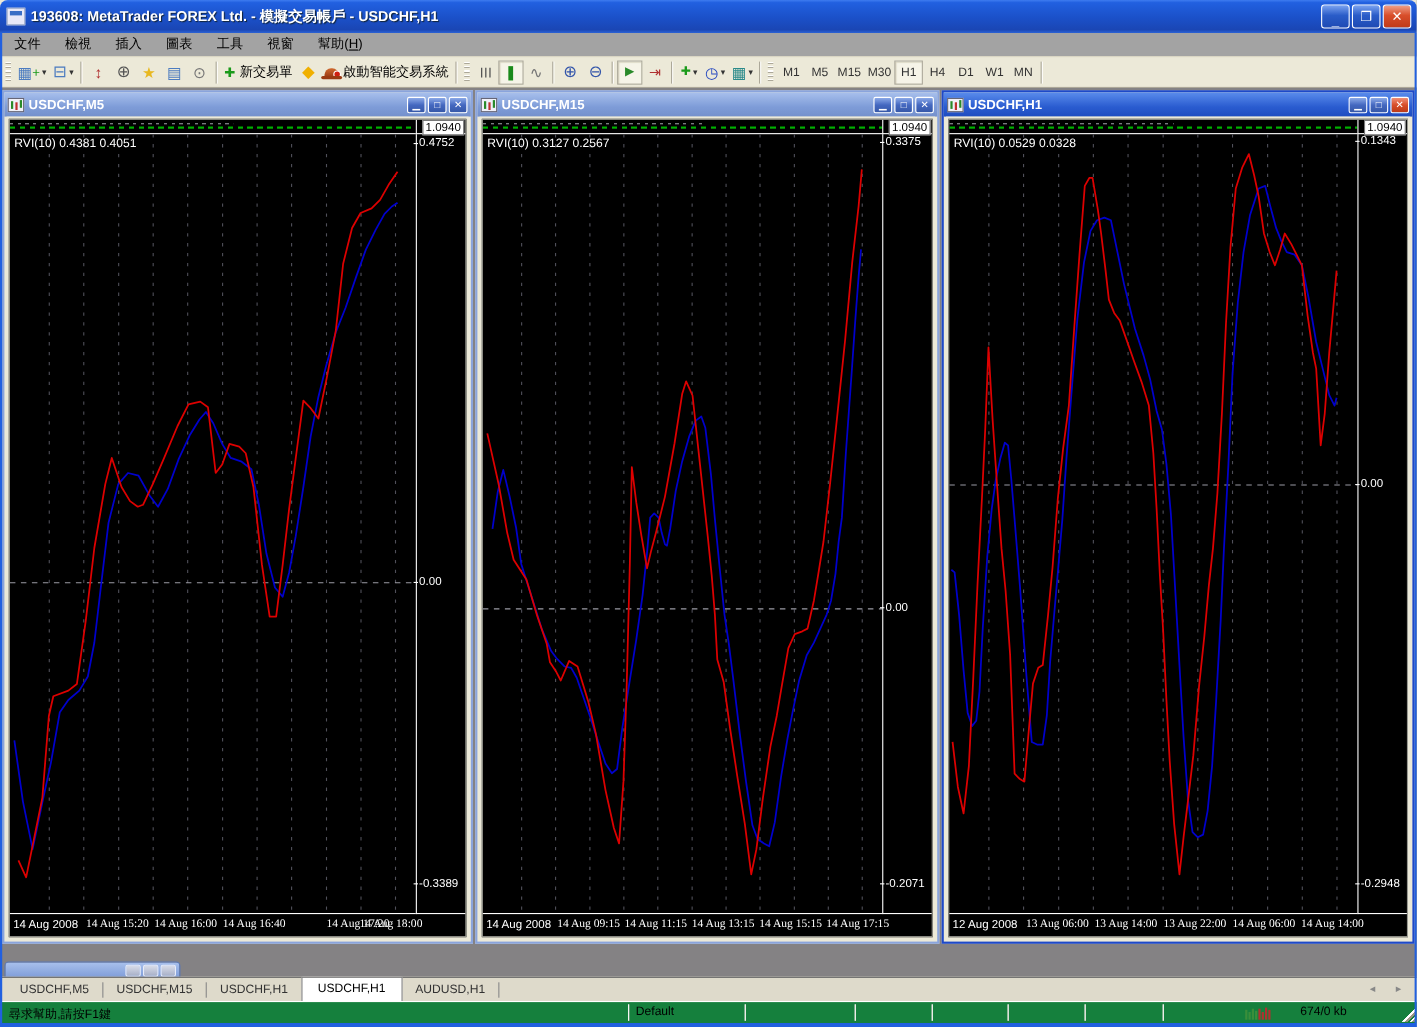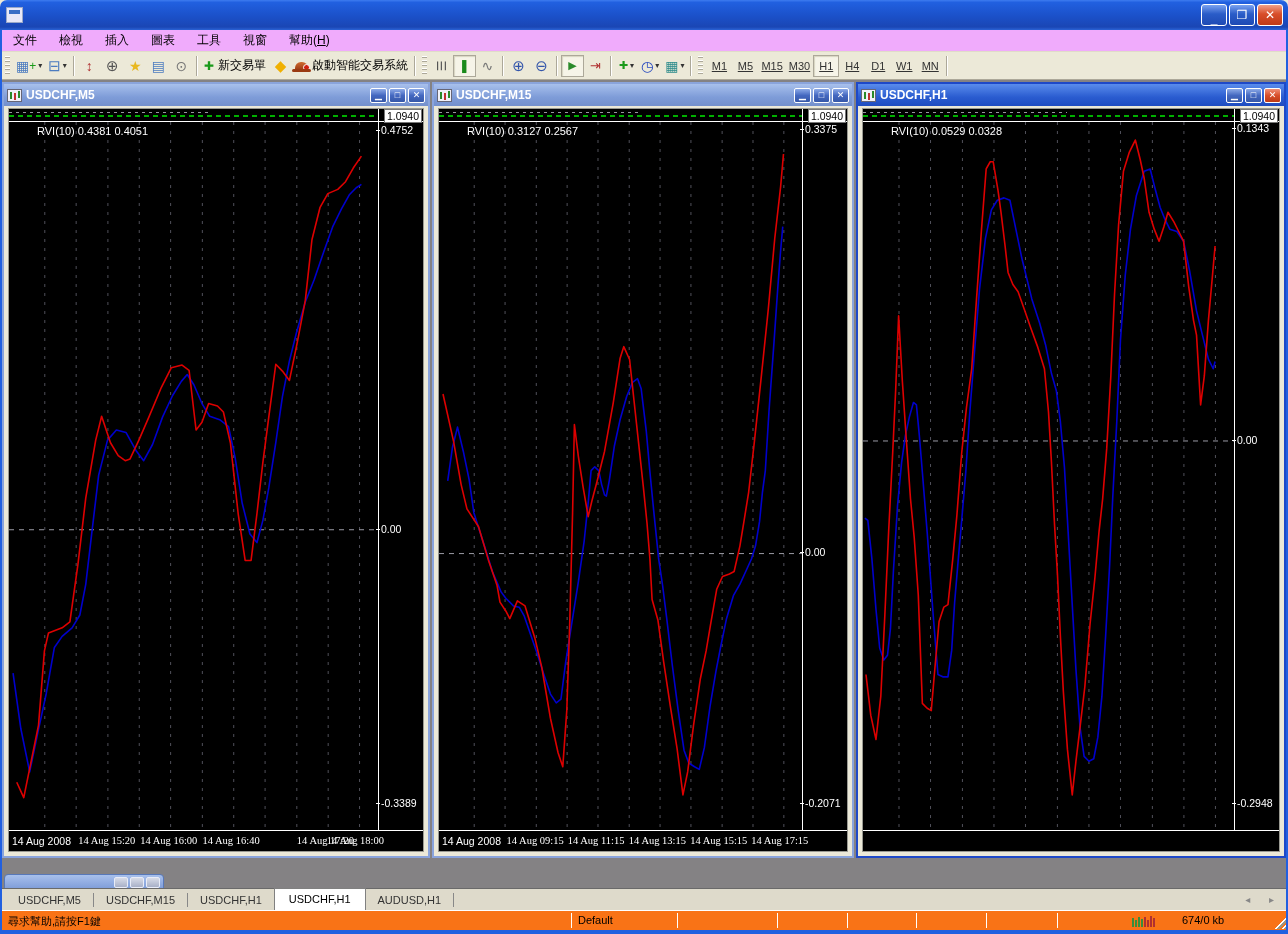--- a/index.html
+++ b/index.html
@@ -14,34 +14,34 @@
     position:relative; }
   .titlebar .app-icon::after { content:""; position:absolute; left:2px; top:2px; width:11px; height:4px; background:#3A6EC5; }
   .titlebar .title-text { font-weight:bold; font-size:13px; text-shadow:1px 1px 1px #123; white-space:nowrap; }
   .winbtns { position:absolute; right:5px; top:4px; display:flex; gap:2px; }
   .wbtn { width:26px; height:22px; border-radius:3px; border:1px solid #fff; color:#fff; font-size:12px; font-weight:bold;
     display:flex; align-items:center; justify-content:center;
     background:linear-gradient(180deg,#7AA2F0,#2A5CC8 45%,#1E4AB4); }
   .wbtn.close { background:linear-gradient(180deg,#F0A088,#D84E2A 45%,#C03A18); }
   .wbtn .mini-glyph { margin-top:8px; }
 
-  .menubar { position:absolute; left:0; top:30px; width:1288px; height:22px; background:#f0abfc; display:flex; align-items:center; padding-left:2px; border-bottom:1px solid #E0DCC8; }
+  .menubar { position:absolute; left:0; top:30px; width:1288px; height:22px; background:#a3a3a3; display:flex; align-items:center; padding-left:2px; border-bottom:1px solid #E0DCC8; }
   .menu-item { padding:2px 11px; color:#000; }
   .menu-item u { text-decoration:underline; }
 
   .toolbar { position:absolute; left:0; top:52px; width:1288px; height:28px; background:#ECE9D8; border-bottom:1px solid #ACA899; display:flex; align-items:center; padding-left:2px; }
   .tgrip { width:5px; height:20px; margin:0 3px;
     background:repeating-linear-gradient(180deg,#fff 0 1px,#ACA899 1px 2px,transparent 2px 4px); }
   .tsep { width:2px; height:20px; margin:0 3px; border-left:1px solid #ACA899; border-right:1px solid #fff; }
   .tbtn { min-width:23px; height:22px; display:flex; align-items:center; justify-content:center; padding:0 2px; border:1px solid transparent; color:#444; position:relative; }
   .tbtn.pressed { background:#F6F4E8; border:1px solid #ACA899; box-shadow:inset 1px 1px 1px #D8D4C0; }
   .tbtn .glyph { font-size:14px; line-height:1; }
   .tbtn .dd { font-size:8px; color:#333; margin-left:2px; }
   .tbtn .tlabel { margin-left:4px; color:#000; }
-  .tbtn.tf { font-size:11px; color:#333; min-width:26px;text-decoration:underline; }
+  .tbtn.tf { font-size:11px; color:#333; min-width:26px; }
   .glyph.rot90 { transform:rotate(90deg); display:inline-block; }
   .hat { width:13px; height:8px; background:linear-gradient(180deg,#D06A30,#9A3A12); border-radius:6px 6px 0 0; position:relative; }
   .hat::after { content:""; position:absolute; left:-3px; bottom:-2px; width:19px; height:3px; background:#9A3A12; border-radius:2px; }
   .hat::before { content:""; position:absolute; right:-2px; bottom:-1px; width:5px; height:5px; background:#D02010; border-radius:50%; border:1px solid #fff; }
 
   
   .mdi { position:absolute; left:0; top:80px; width:1288px; height:808px; background:#848284; overflow:hidden; }
   .edge-l,.edge-r { position:absolute; top:30px; width:2px; height:904px; background:#2160E0; z-index:50; }
   .edge-l { left:0; } .edge-r { right:0; }
 
@@ -62,21 +62,21 @@
     grid-template-columns:1fr 45px; grid-template-rows:13px 1fr 20px; }
   .price-pane { position:relative; border-bottom:1px solid #fff; overflow:hidden; }
   .price-dash { position:absolute; left:0; right:0; top:6px; height:2px;
     background:repeating-linear-gradient(90deg,#00B000 0 5px,transparent 5px 9px); }
   .price-dash2 { position:absolute; left:0; width:55%; top:3px; height:1px;
     background:repeating-linear-gradient(90deg,#9898a0 0 3px,transparent 3px 7px); }
   .price-scale { border-bottom:1px solid #fff; border-left:1px solid #fff; position:relative; }
   .price-box { position:absolute; right:1px; top:0px; background:#fff; color:#000; font-size:10.5px; padding:0 2px; border:1px solid #777; }
   .ind-pane { position:relative; border-bottom:1px solid #fff; }
   .ind-pane svg { position:absolute; inset:0; width:100%; height:100%; }
-  .rvi-label { position:absolute; left:4px; top:3px; color:#fff; font-size:11px; white-space:nowrap; z-index:3;margin-left:24px; }
+  .rvi-label { position:absolute; left:4px; top:3px; color:#fff; font-size:11px; white-space:nowrap; z-index:3; }
   .ind-scale { position:relative; border-left:1px solid #fff; border-bottom:1px solid #fff; color:#fff; font-size:10.5px; }
   .slabel { position:absolute; left:2px; white-space:nowrap; }
   .slabel::before { content:""; position:absolute; left:-5px; top:6px; width:4px; height:1px; background:#fff; }
   .time-axis { position:relative; color:#fff; font-size:10.5px; grid-column:1 / 3;padding-left:48px; }
   .tlab { position:absolute; top:4px; white-space:nowrap; }
   .tlab.first { left:3px; }
   .tlab.mid { transform:translateX(-50%);font-family:Liberation Serif, serif; }
 
   
   .minwin { position:absolute; left:4px; top:794px; width:160px; height:16px; border-radius:4px 4px 0 0;
@@ -84,35 +84,36 @@
   .minwin .mbtn { width:14px; height:11px; border-radius:2px; border:1px solid #E8ECF8; background:linear-gradient(180deg,#D8DCE8,#A8B0C8); }
 
   
   .tabbar { position:absolute; left:0; top:888px; width:1288px; height:22px; background:#DEDACB; border-top:1px solid #6a6a6a; display:flex; align-items:flex-end; padding-left:6px; }
   .tab { font-size:11px; color:#333; padding:3px 12px 4px 12px; position:relative; }
   .tab-sep { width:1px; height:14px; background:#888; margin-bottom:3px; }
   .tab.active { background:#fff; border:1px solid #808080; border-bottom:none; padding:4px 14px 5px 14px; color:#000; }
   .tab-arrows { position:absolute; right:6px; top:5px; color:#888; font-size:10px; letter-spacing:8px; }
 
   
-  .statusbar { position:absolute; left:0; top:910px; width:1288px; height:20px; background:#f97316; border-top:1px solid #fff; font-size:11px; color:#000; }
+  .statusbar { position:absolute; left:0; top:910px; width:1288px; height:20px; background:#15803d; border-top:1px solid #fff; font-size:11px; color:#000; }
   .statusbar .cell { position:absolute; top:3px; }
   .ssep { position:absolute; top:2px; width:1px; height:15px; background:#ACA899; border-right:1px solid #fff; }
   .sig { position:absolute; top:4px; display:flex; align-items:flex-end; gap:1px; height:12px; }
   .sig i { width:2px; display:block; }
   .grip { position:absolute; right:1px; top:3px; width:15px; height:15px;
     background:
       linear-gradient(135deg,transparent 0 58%,#fff 58% 66%,#9a9684 66% 74%,transparent 74% 82%,#fff 82% 88%,#9a9684 88% 100%); }
   .bottom-border { position:absolute; left:0; top:930px; width:1288px; height:4px; background:#2160E0; }
 </style>
 </head>
 <body>
 
 <div class="titlebar">
   <span class="app-icon"></span>
+  <span class="title-text">193608: MetaTrader FOREX Ltd. - 模擬交易帳戶 - USDCHF,H1</span>
   <div class="winbtns">
     <div class="wbtn">
         <span class="mini-glyph">_</span>
       </div>
     <div class="wbtn">❐</div>
     <div class="wbtn close">✕</div>
   </div>
 </div>
 
 <div class="menubar" id="menubar">
@@ -365,20 +366,28 @@
               <line x1="0" x2="1000" y1="270.31621897313835" y2="270.31621897313835" stroke="#9a9aa4" stroke-dasharray="5,5" vector-effect="non-scaling-stroke"></line>
               <polyline points="5.0,335.6 13.0,337.6 24.0,370.3 35.0,413.1 45.0,445.8 56.0,456.0 66.0,451.9 74.0,429.4 82.0,380.5 93.0,325.4 104.0,288.7 114.0,266.2 125.0,249.9 136.0,237.7 144.0,239.7 152.0,266.2 160.0,296.8 173.0,347.8 189.0,417.2 202.0,468.2 215.0,470.2 229.0,470.2 239.0,447.8 247.0,407.0 258.0,366.2 266.0,337.6 277.0,296.8 287.0,249.9 301.0,192.8 314.0,141.8 330.0,98.9 346.0,74.5 362.0,66.3 380.0,64.3 396.0,66.3 412.0,90.8 428.0,115.3 455.0,149.9 476.0,170.4 492.0,188.7 508.0,213.2 521.0,227.5 532.0,254.0 543.0,292.8 553.0,347.8 564.0,409.0 574.0,464.1 585.0,513.1 596.0,537.6 609.0,541.7 622.0,539.6 633.0,521.3 644.0,486.6 654.0,435.6 665.0,374.4 673.0,319.3 684.0,254.0 694.0,184.6 707.0,129.5 721.0,90.8 737.0,62.2 758.0,41.8 774.0,39.8 787.0,56.1 801.0,72.4 814.0,82.6 827.0,90.8 846.0,92.8 864.0,101.0 880.0,125.5 899.0,160.1 915.0,180.6 931.0,201.0 944.0,209.1 949.0,203.0" fill="none" stroke="#0000CC" stroke-width="1.6" vector-effect="non-scaling-stroke" stroke-linejoin="round"></polyline>
               <polyline points="8.0,468.2 21.0,502.9 35.0,523.3 48.0,486.6 59.0,417.2 69.0,347.8 80.0,280.5 88.0,227.5 96.0,164.2 106.0,219.3 117.0,270.3 128.0,319.3 138.0,351.9 149.0,400.9 160.0,492.7 173.0,496.8 184.0,498.8 194.0,462.1 205.0,423.3 218.0,411.1 229.0,409.0 242.0,370.3 253.0,333.6 266.0,280.5 279.0,241.8 293.0,209.1 306.0,149.9 319.0,92.8 332.0,39.8 343.0,33.7 351.0,33.7 364.0,58.1 372.0,76.5 383.0,105.1 391.0,127.5 404.0,137.7 418.0,143.8 434.0,158.1 452.0,174.4 471.0,190.8 489.0,209.1 500.0,245.8 508.0,288.7 516.0,339.7 524.0,382.5 532.0,435.6 540.0,482.5 551.0,531.5 564.0,570.2 574.0,541.7 585.0,513.1 598.0,478.4 612.0,425.4 625.0,386.6 636.0,347.8 646.0,319.3 657.0,276.4 668.0,215.2 678.0,145.9 689.0,86.7 702.0,41.8 718.0,25.5 734.0,15.3 747.0,31.6 758.0,47.9 771.0,76.5 785.0,90.8 798.0,101.0 811.0,88.7 822.0,76.5 838.0,84.7 851.0,92.8 864.0,101.0 878.0,139.7 891.0,168.3 899.0,180.6 910.0,239.7 920.0,215.2 931.0,168.3 941.0,133.6 949.0,105.1" fill="none" stroke="#DD0000" stroke-width="1.6" vector-effect="non-scaling-stroke" stroke-linejoin="round"></polyline>
             </svg>
             <span class="rvi-label">RVI(10) 0.0529 0.0328</span>
           </div>
           <div class="ind-scale">
             <span class="slabel" style="top: calc(0%);">0.1343</span>
             <span class="slabel" style="top: calc(44.0527%);">0.00</span>
             <span class="slabel" style="top: calc(95.4%);">-0.2948</span>
+          </div>
+          <div class="time-axis">
+            <span class="tlab first">12 Aug 2008</span>
+            <span class="tlab mid" style="left: 23.6214%;">13 Aug 06:00</span>
+            <span class="tlab mid" style="left: 38.6051%;">13 Aug 14:00</span>
+            <span class="tlab mid" style="left: 53.677%;">13 Aug 22:00</span>
+            <span class="tlab mid" style="left: 68.7488%;">14 Aug 06:00</span>
+            <span class="tlab mid" style="left: 83.7326%;">14 Aug 14:00</span>
           </div>
         </div>
       </div>
     </div>
   </div>
 <div class="edge-l"></div>
 <div class="edge-r"></div>
 
 <div class="tabbar" id="tabbar">
     <span class="tab">USDCHF,M5</span>

